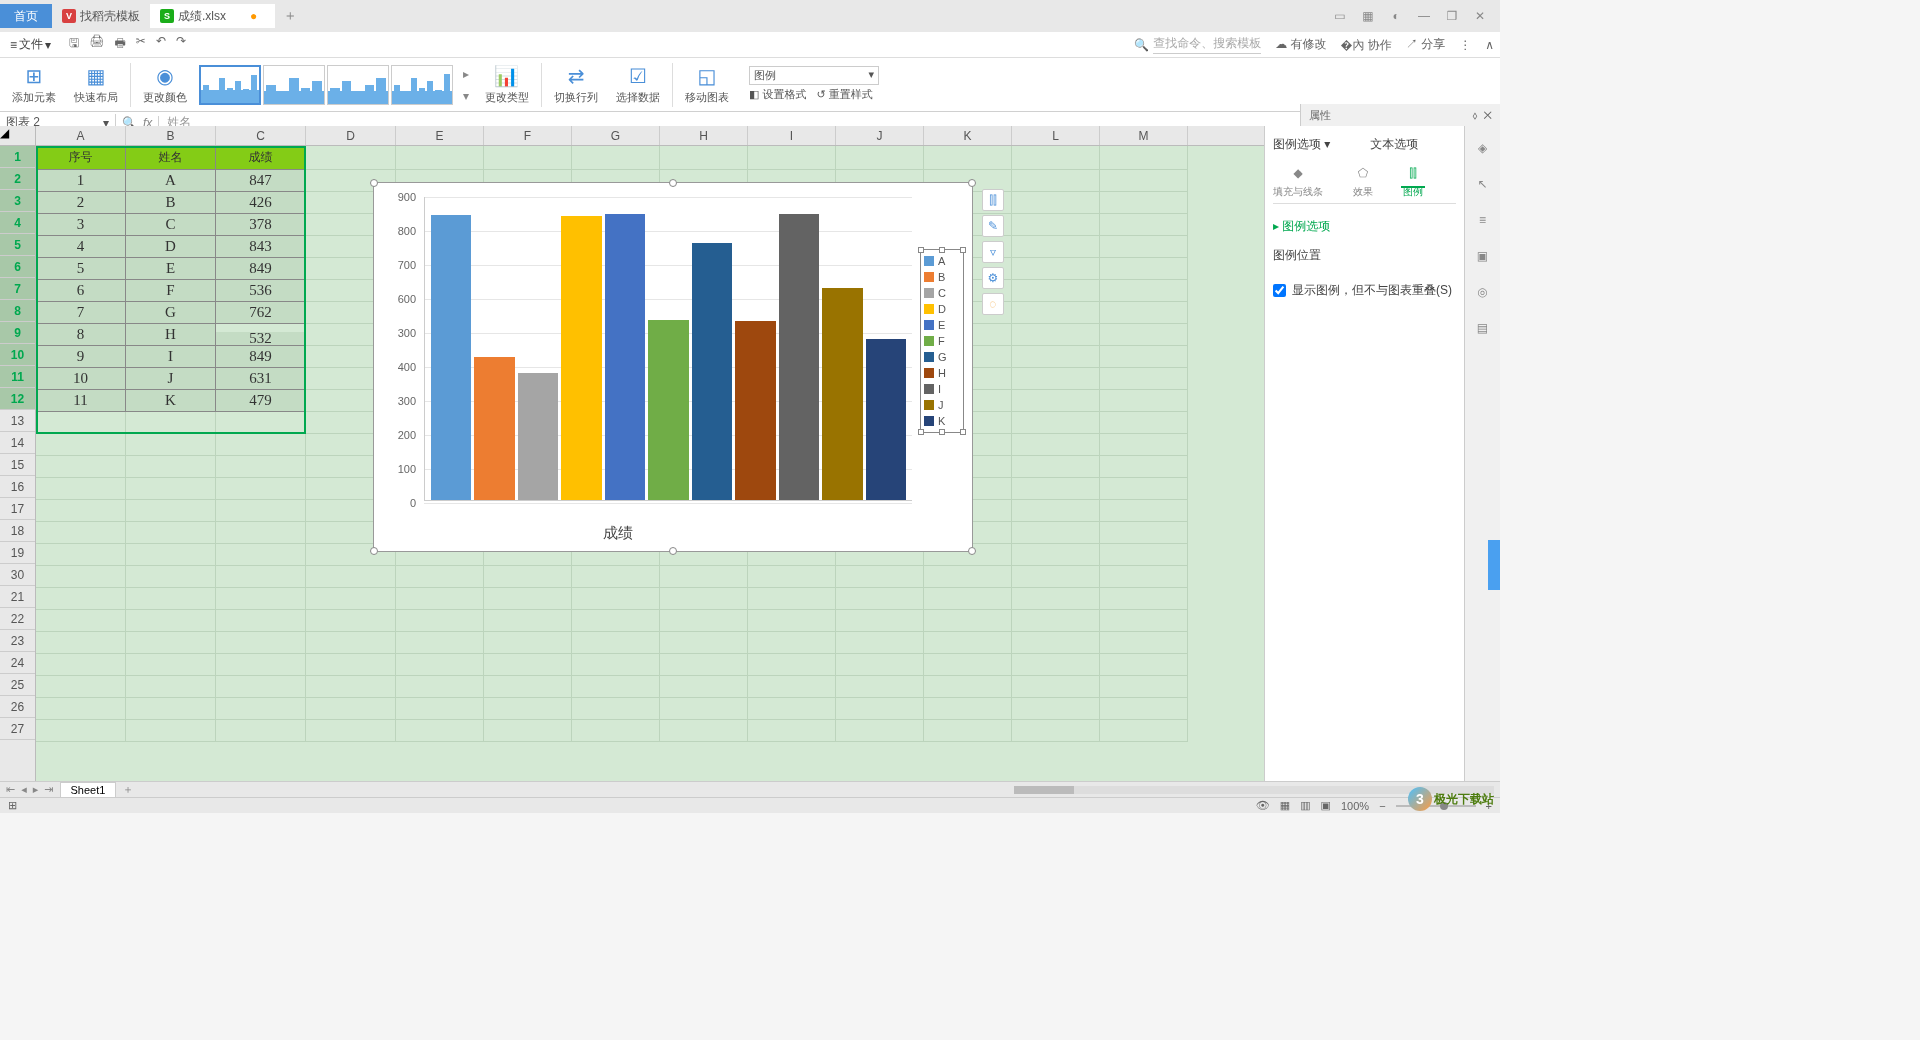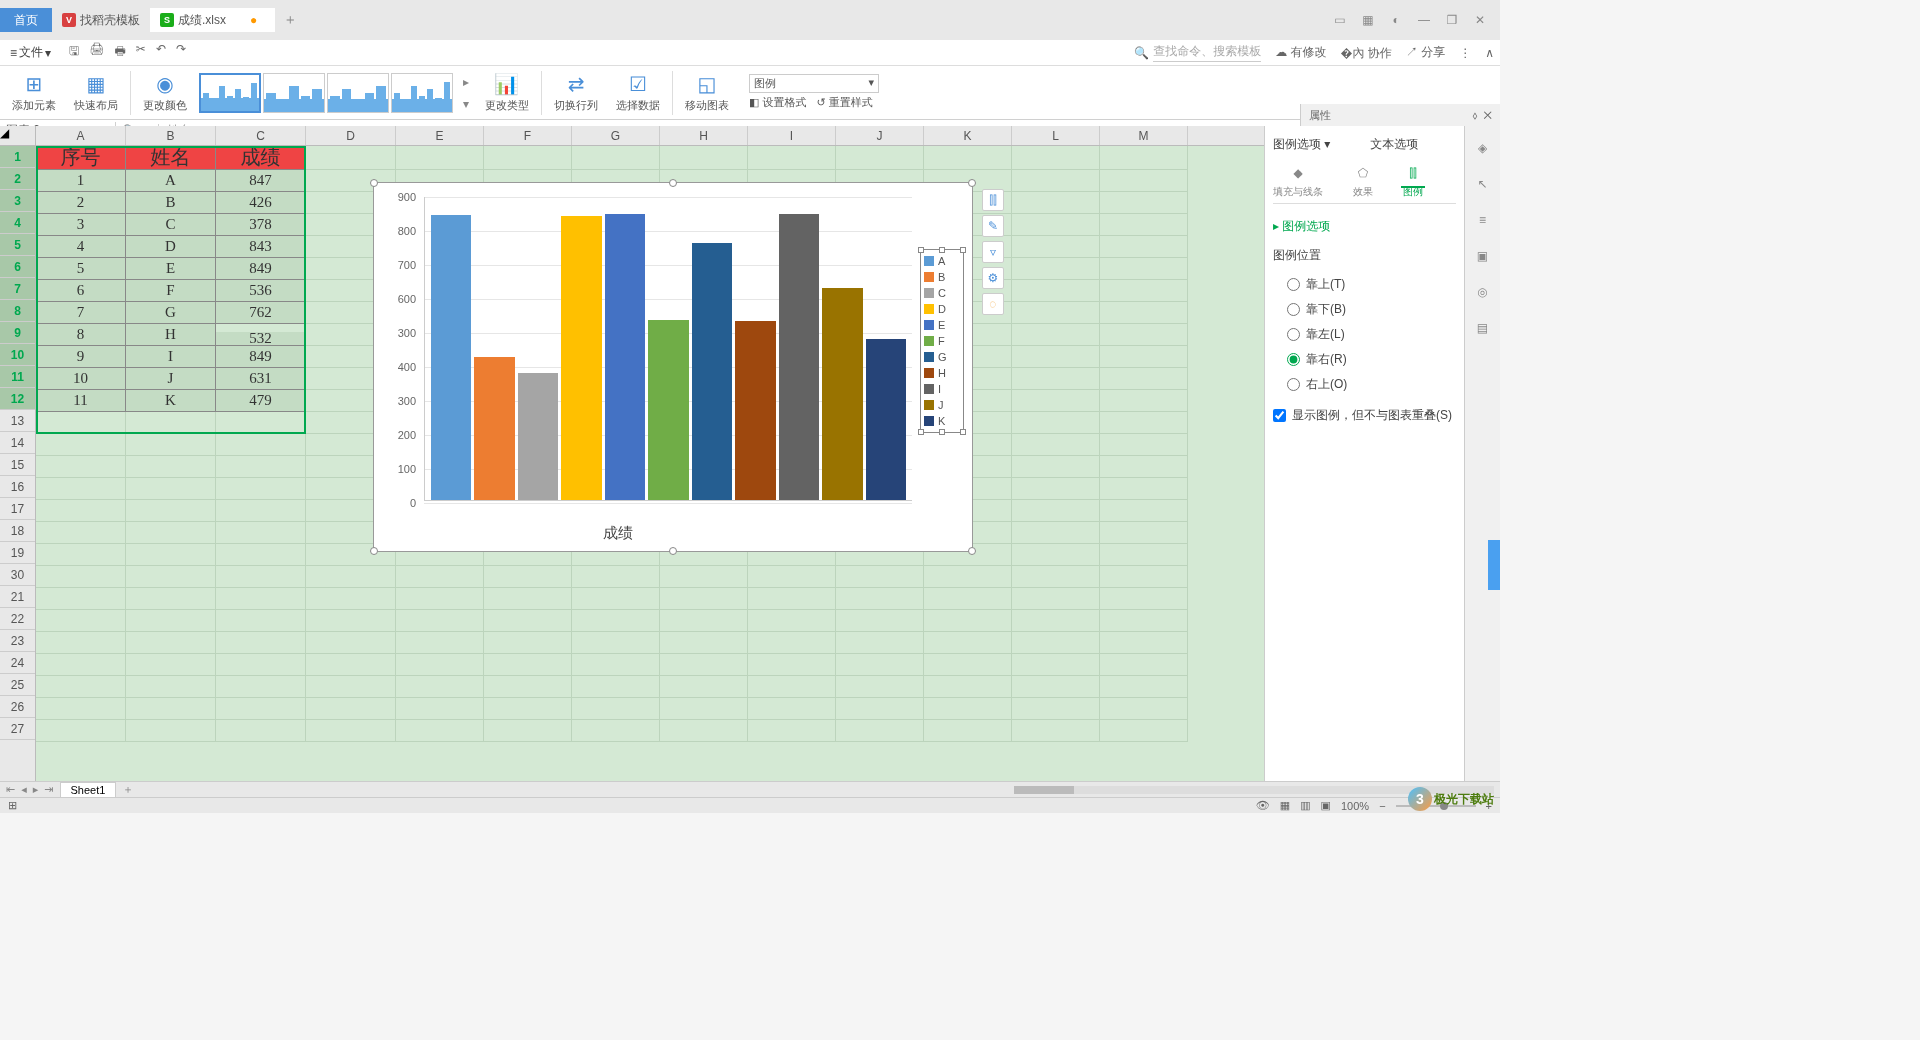--- a/index.html
+++ b/index.html
@@ -1,19 +1,19 @@
 <!DOCTYPE html>
 <html><head>
 <meta charset="utf-8">
 <style>
 * { margin: 0; padding: 0; box-sizing: border-box; font-family: "Microsoft YaHei", sans-serif; }
 body { background: #f5f5f5; font-size: 12px; overflow: hidden; position: relative; width: 1500px; height: 813px; }
 
 
-.title-bar { height: 40px; background: #e8e8e8; display: flex; align-items: center; position: relative; }
+.title-bar { height: 32px; background: #e8e8e8; display: flex; align-items: center; position: relative; }
 .tab-home { background: #4a8fd8; color: #fff; padding: 4px 14px; height: 24px; display: flex; align-items: center; font-size: 12px; }
 .tab-doc { padding: 4px 10px; height: 24px; display: flex; align-items: center; gap: 4px; font-size: 12px; color: #555; }
 .tab-doc.active { background: #fff; }
 .tab-icon-v { width: 14px; height: 14px; background: #d84040; border-radius: 2px; display: inline-flex; align-items: center; justify-content: center; color: #fff; font-size: 9px; font-weight: bold; }
 .tab-icon-s { width: 14px; height: 14px; background: #1aad19; border-radius: 2px; display: inline-flex; align-items: center; justify-content: center; color: #fff; font-size: 9px; font-weight: bold; }
 .tab-plus { padding: 3px 8px; color: #888; font-size: 14px; cursor: pointer; }
 .tab-dot { color: #f90; margin-right: 8px; }
 .window-controls { margin-left: auto; display: flex; align-items: center; gap: 12px; padding-right: 12px; color: #888; }
 .wc-btn { width: 16px; height: 16px; display: inline-flex; align-items: center; justify-content: center; cursor: pointer; font-size: 12px; }
 
@@ -55,21 +55,21 @@
 .col-headers { position: absolute; top: 0; left: 36px; right: 0; height: 20px; background: #e8e8e8; display: flex; border-bottom: 1px solid #bbb; }
 .col-h { border-right: 1px solid #ccc; display: flex; align-items: center; justify-content: center; color: #555; }
 .row-headers { position: absolute; top: 20px; left: 0; width: 36px; bottom: 0; background: #e8e8e8; border-right: 1px solid #bbb; }
 .row-h { height: 22px; border-bottom: 1px solid #ccc; display: flex; align-items: center; justify-content: center; color: #555; }
 .row-h.sel { background: #a8c8a8; color: #00a84f; font-weight: bold; }
 .corner { position: absolute; top: 0; left: 0; width: 36px; height: 20px; background: #e8e8e8; border-right: 1px solid #bbb; border-bottom: 1px solid #bbb; }
 .grid-cells { position: absolute; top: 20px; left: 36px; right: 0; bottom: 0; }
 .cell-row { display: flex; height: 22px; }
 .cell { border-right: 1px solid #bcd4bc; border-bottom: 1px solid #bcd4bc; display: flex; align-items: center; justify-content: center; color: #333; font-family: "SimSun", serif; font-size: 15px; }
 .data-cell { background: #c4dcc4; border-right: 1px solid #888; border-bottom: 1px solid #888; }
-.header-cell { background: #ef4444; font-size: 20px; }
+.header-cell { background: #84cc16; font-size: 12px; }
 
 
 .chart-obj { position: absolute; top: 56px; left: 373px; width: 600px; height: 370px; background: #fff; border: 1px solid #999; }
 .chart-handle { position: absolute; width: 8px; height: 8px; background: #fff; border: 1px solid #888; border-radius: 50%; }
 .chart-inner { position: absolute; top: 14px; left: 10px; right: 60px; bottom: 30px; }
 .chart-bars { position: absolute; top: 0; left: 40px; right: 0; bottom: 20px; border-bottom: 1px solid #ccc; border-left: 1px solid #ccc; display: flex; align-items: flex-end; gap: 3px; padding: 0 6px; }
 .gridline { position: absolute; left: 40px; right: 0; height: 1px; background: #e6e6e6; }
 .bar { flex: 1; }
 .y-labels { position: absolute; top: 0; bottom: 20px; left: 0; width: 36px; font-size: 11px; color: #666; }
 .y-lbl { position: absolute; right: 4px; transform: translateY(-50%); }
@@ -846,42 +846,20 @@
       <span class="icon-tab">⬠</span>
       <span class="icon-tab-label">效果</span>
     </div>
     <div style="display:flex;flex-direction:column;align-items:center">
       <span class="icon-tab active">⫿⫿</span>
       <span class="icon-tab-label" style="color:#00a84f">图例</span>
     </div>
   </div>
   <div class="section-title">▸ <span>图例选项</span></div>
   <div class="section-sub">图例位置</div>
-  <div id="radio-group">
-      <label class="radio-row">
-        <input type="radio" name="lp" style="">
-        <span>靠上(T)</span>
-      </label>
-      <label class="radio-row">
-        <input type="radio" name="lp" style="">
-        <span>靠下(B)</span>
-      </label>
-      <label class="radio-row">
-        <input type="radio" name="lp" style="">
-        <span>靠左(L)</span>
-      </label>
-      <label class="radio-row">
-        <input type="radio" name="lp" checked="" style="">
-        <span>靠右(R)</span>
-      </label>
-      <label class="radio-row">
-        <input type="radio" name="lp" style="">
-        <span>右上(O)</span>
-      </label>
-    </div>
   <div class="check-row">
     <input type="checkbox" checked="" style="">
     <span>显示图例，但不与图表重叠(S)</span>
   </div>
 </div>
 
 <div class="right-icon-bar">
   <div class="ricon">◈</div>
   <div class="ricon">↖</div>
   <div class="ricon">≡</div>

